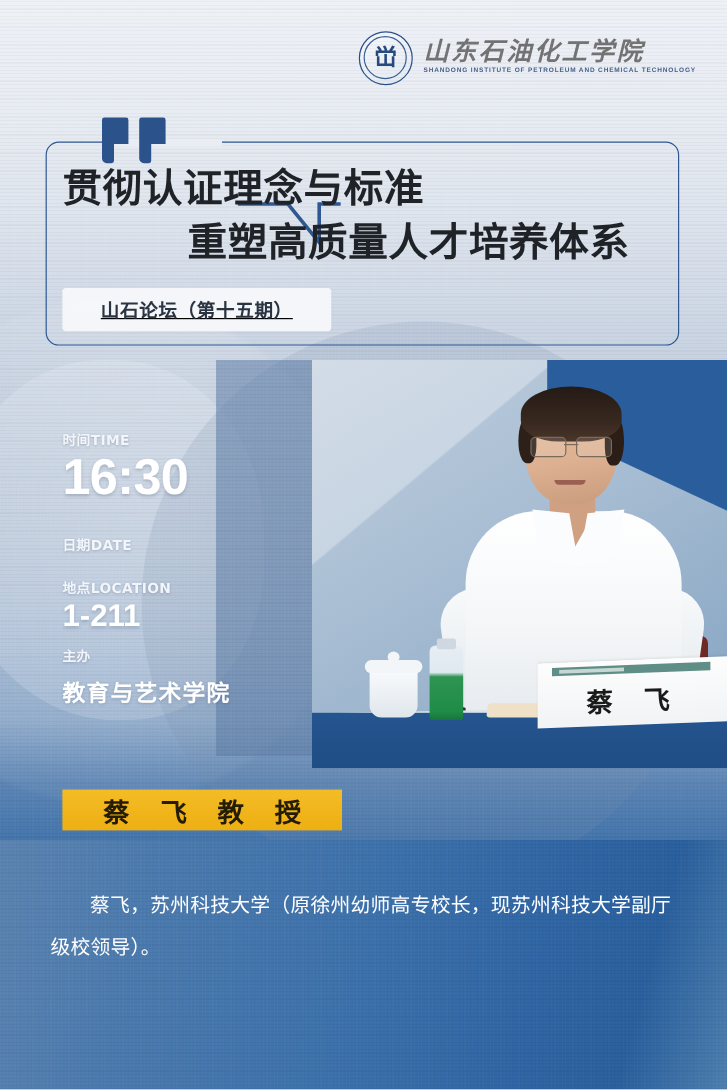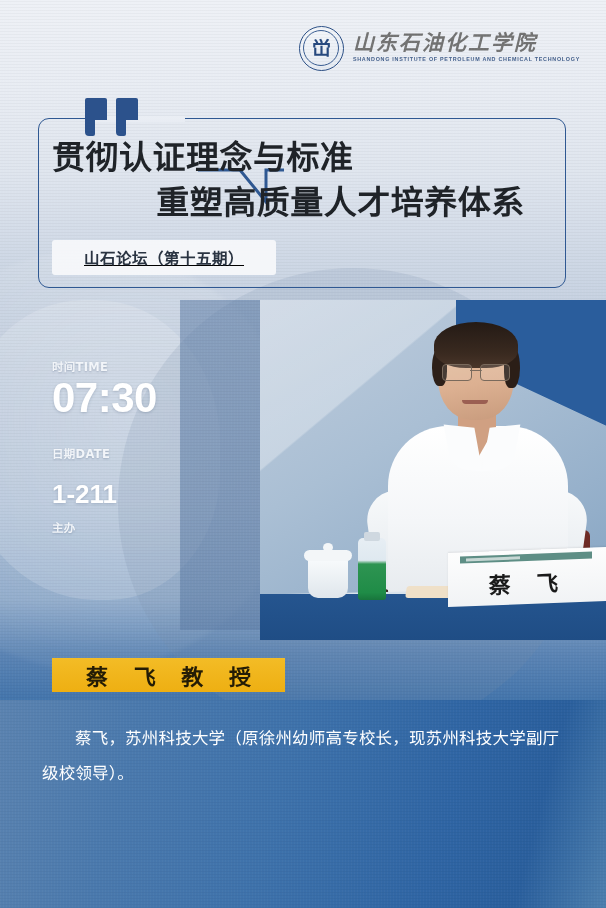--- a/index.html
+++ b/index.html
@@ -397,21 +397,21 @@
   }
   .speaker-badge span {
     font-family:"DejaVu Sans","Liberation Sans",sans-serif;
     font-size:22px; font-weight:700; color:#241c05;
     letter-spacing:9px; padding-left:9px;
   }
 
   
   .bio {
     position:absolute;
-    left:42px; top:722px;
+    left:42px; top:738px;
     width:528px;
     z-index:9;
     font-family:"DejaVu Sans","Liberation Sans",sans-serif;
     font-size:16.5px;
     font-weight:400;
     color:#ffffff;
     line-height:2.12;
     text-indent:2em;
     letter-spacing:.2px;
   }
@@ -492,28 +492,30 @@
     <div class="ph-bottle-cap"></div>
     <div class="ph-plate"></div>
     <div class="ph-nameplate">
       <div class="ph-nameplate-strip"></div>
       <div class="ph-nameplate-name">蔡 飞</div>
     </div>
   </div>
 
   <div class="info">
     <div class="info-label">时间TIME</div>
-    <div class="info-value-big">07:30</div>
+    <div class="info-value-big">16:30</div>
     <div class="gap-lg"></div>
     <div class="info-label">日期DATE</div>
     <div class="gap-md"></div>
+    <div class="info-label">地点LOCATION</div>
     <div class="info-value-mid">1-211</div>
     <div class="gap-sm"></div>
     <div class="info-label">主办</div>
     <div class="gap-sm"></div>
+    <div class="info-value-sm">教育与艺术学院</div>
   </div>
 
   <div class="speaker-badge">
     <span>蔡 飞  教 授</span>
   </div>
 
   <div class="bio">蔡飞，苏州科技大学（原徐州幼师高专校长，现苏州科技大学副厅级校领导）。</div>
 
   <div class="bg-grain"></div>
 </div>

